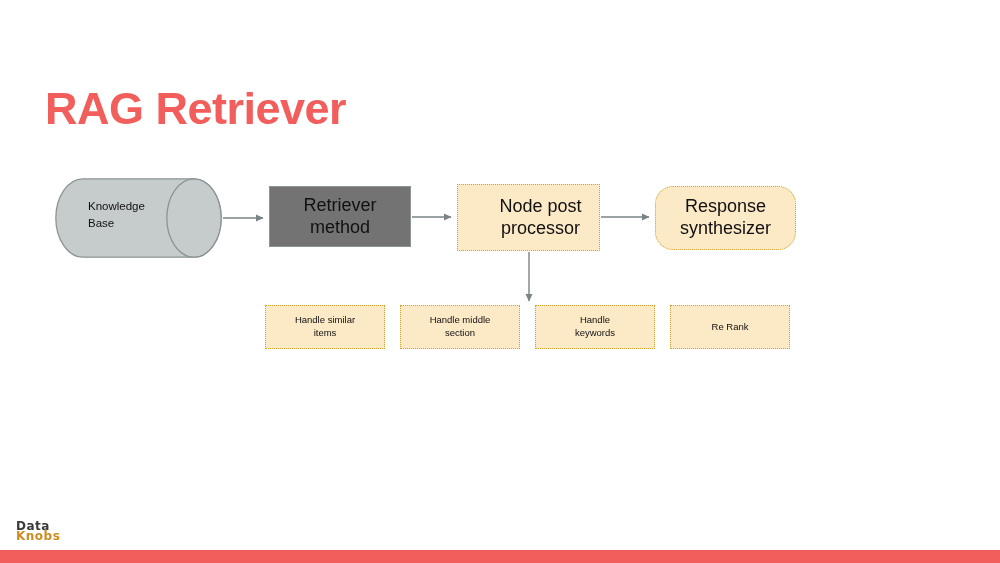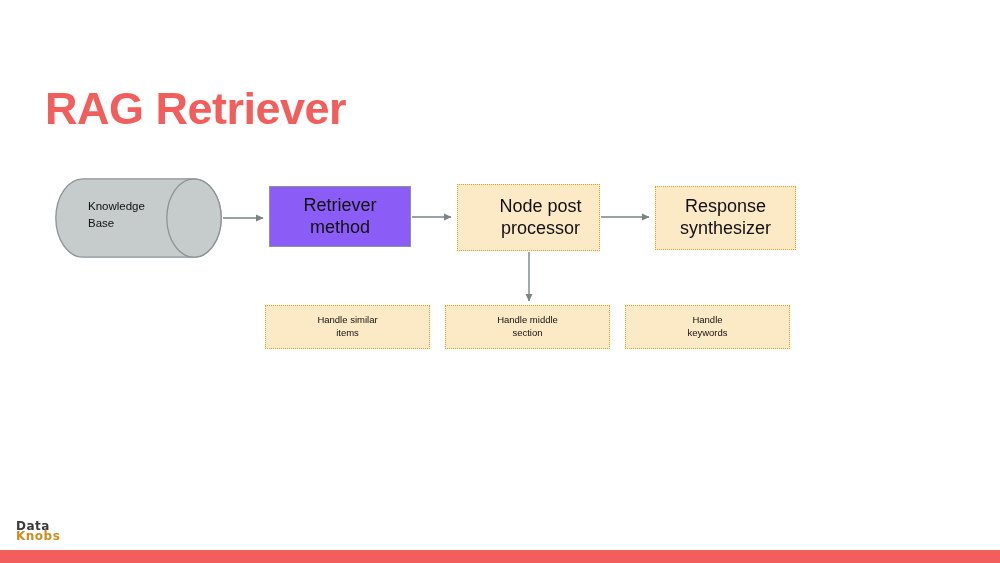--- a/index.html
+++ b/index.html
@@ -72,41 +72,41 @@
     align-items: center;
     justify-content: center;
     text-align: center;
   }
   .node .node-label {
     line-height: 1.2;
     padding: 0 4px;
   }
 
   .node-grey {
-    background: #8b5cf6;
+    background: #737373;
     border: 1px solid #8D9496;
   }
   .node-cream {
     background: #FCE9C6;
     border: 1px dotted #D4A22A;
   }
 
   
   #retriever-method {
     left: 269px; top: 186px; width: 142px; height: 61px;
   }
   #retriever-method .node-label { font-size: 18px; }
 
   #node-post-processor {
     left: 457px; top: 184px; width: 143px; height: 67px; padding-left: 24px;
   }
   #node-post-processor .node-label { font-size: 18px; }
 
   #response-synthesizer {
-    left: 655px; top: 186px; width: 141px; height: 64px;
+    left: 655px; top: 186px; width: 141px; height: 64px; border-radius: 18px;
   }
   #response-synthesizer .node-label { font-size: 18px; }
 
   
   #subnodes {
     position: absolute;
     left: 265px;
     top: 305px;
     width: 525px;
     height: 44px;
@@ -224,20 +224,25 @@
       </div>
     </div>
 
     <div class="node node-cream">
       <div class="node-label">
         <div>Handle</div>
         <div>keywords</div>
       </div>
     </div>
 
+    <div class="node node-cream">
+      <div class="node-label">
+        <div>Re Rank</div>
+      </div>
+    </div>
 
 
   </div>
 </div>
 
 <div id="brand-logo">
   <span class="logo-line logo-data">Data</span>
   <span class="logo-line logo-knobs">Knobs</span>
 </div>
 

